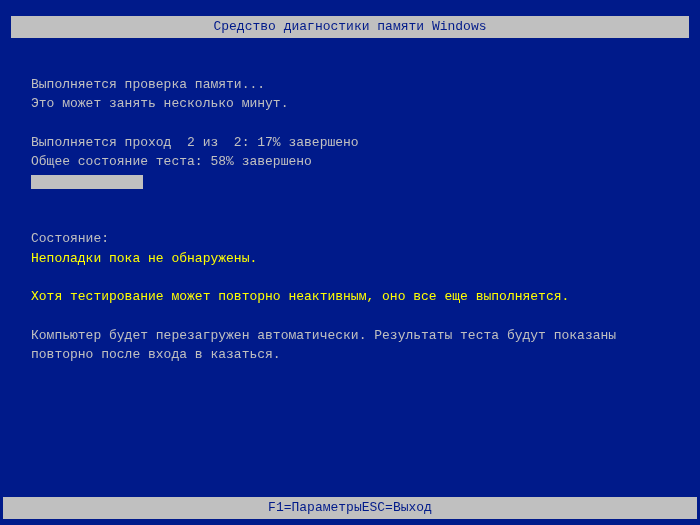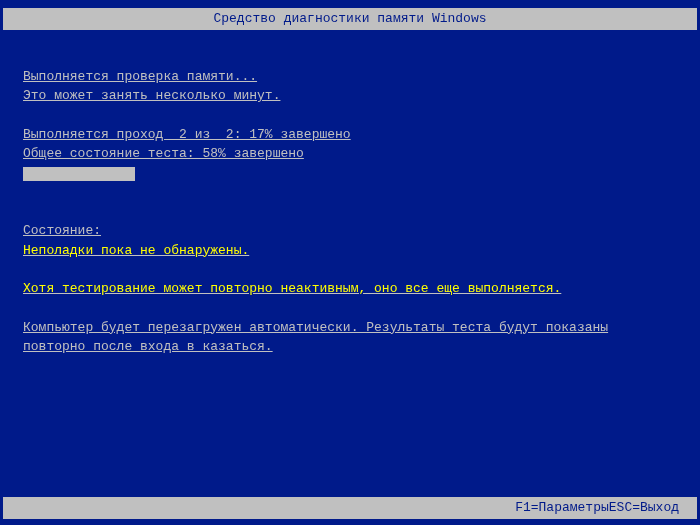--- a/index.html
+++ b/index.html
@@ -15,33 +15,32 @@
     }
     .screen {
       width: 700px;
       height: 525px;
       background: #001a8a;
       font-family: 'Courier New', Consolas, monospace;
       font-size: 13px;
       line-height: 1.5;
       color: #c0c0c0;
       position: relative;
-      padding: 3px;
+      padding: 11px;
     }
     .title-bar {
       background: #c0c0c0;
       color: #001a8a;
       text-align: center;
       padding: 1px 0;
       margin: 5px 0 0 0;
       font-weight: normal;
     }
     .content {
       padding: 18px 20px 0 20px;
-      text-decoration: underline;
     }
     .line {
       white-space: pre;
       min-height: 19px;
     }
     .blank {
       height: 19px;
     }
     .yellow {
       color: #ffff00;
@@ -59,21 +58,21 @@
     }
     .footer-bar {
       position: absolute;
       bottom: 6px;
       left: 3px;
       right: 3px;
       background: #c0c0c0;
       color: #001a8a;
       padding: 1px 18px 2px 18px;
       display: flex;
-      justify-content: flex-end;
+      justify-content: center;
     }
   </style>
 </head>
 <body>
 
 <div class="screen">
   <div class="title-bar">
     <span>Средство диагностики памяти Windows</span>
   </div>
 

